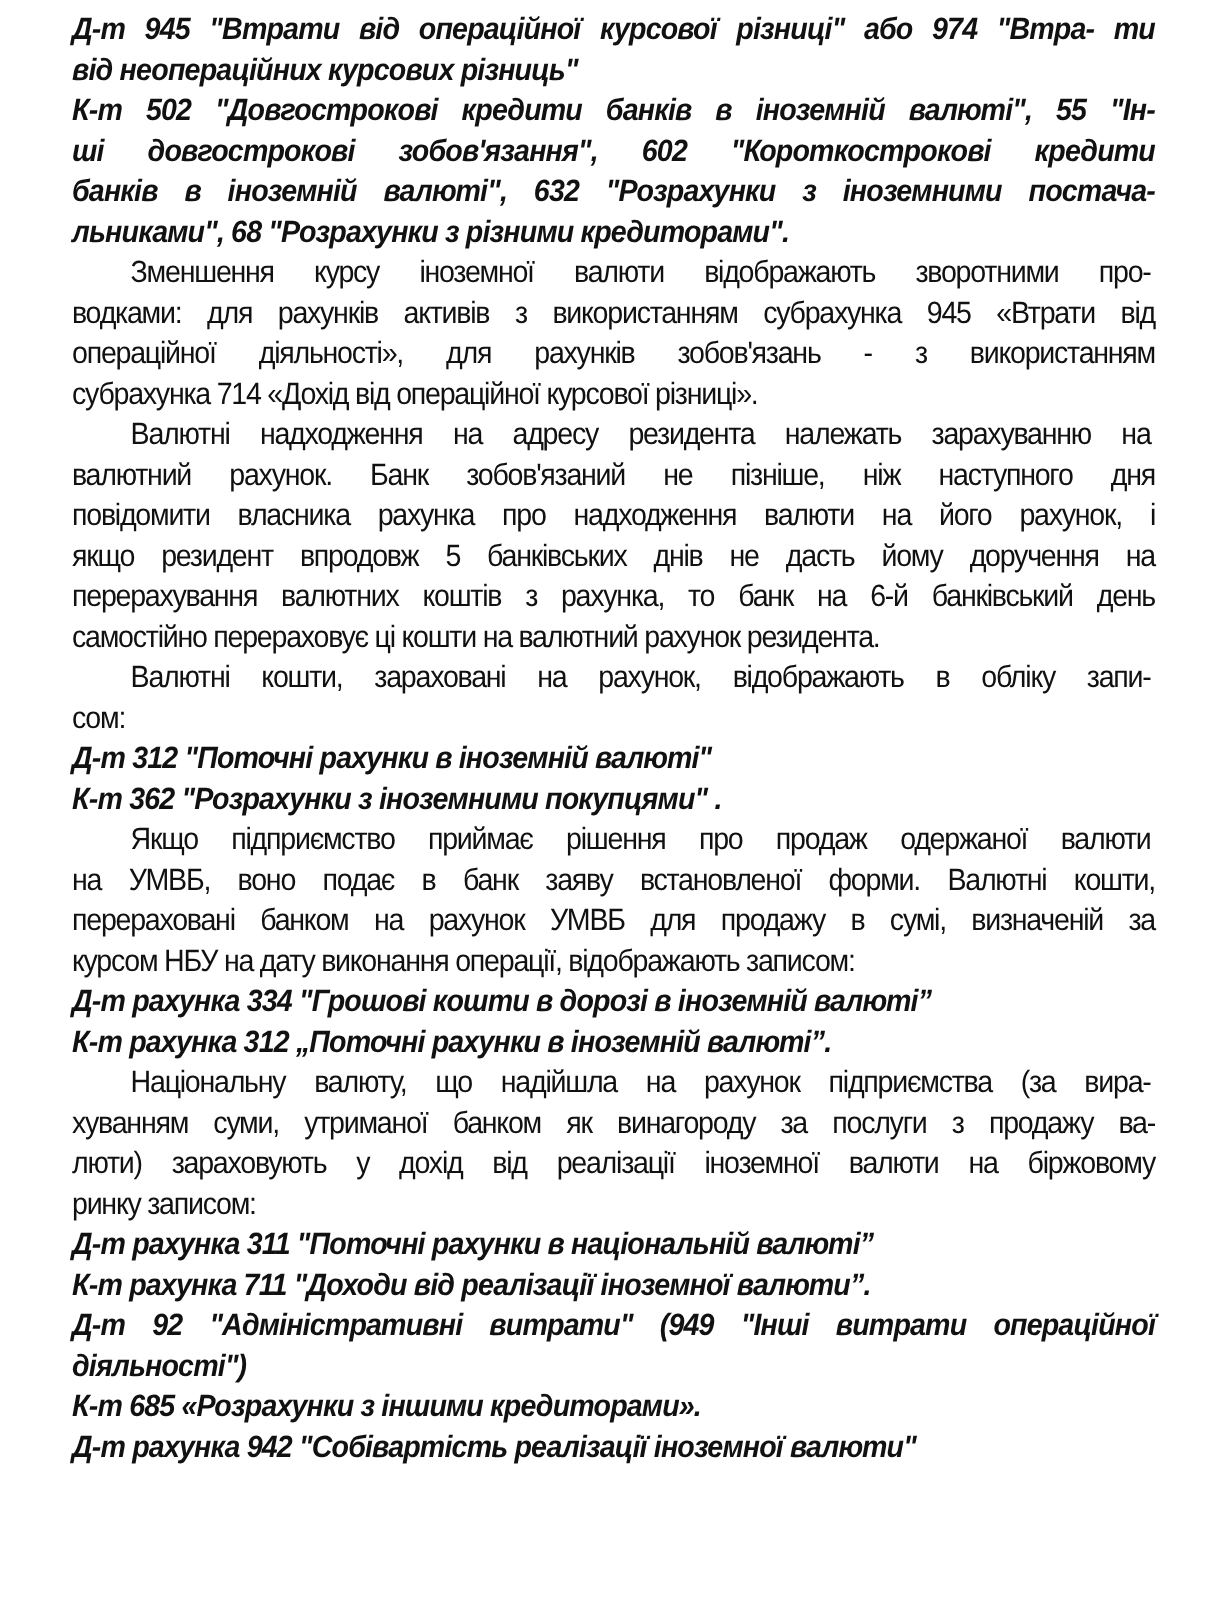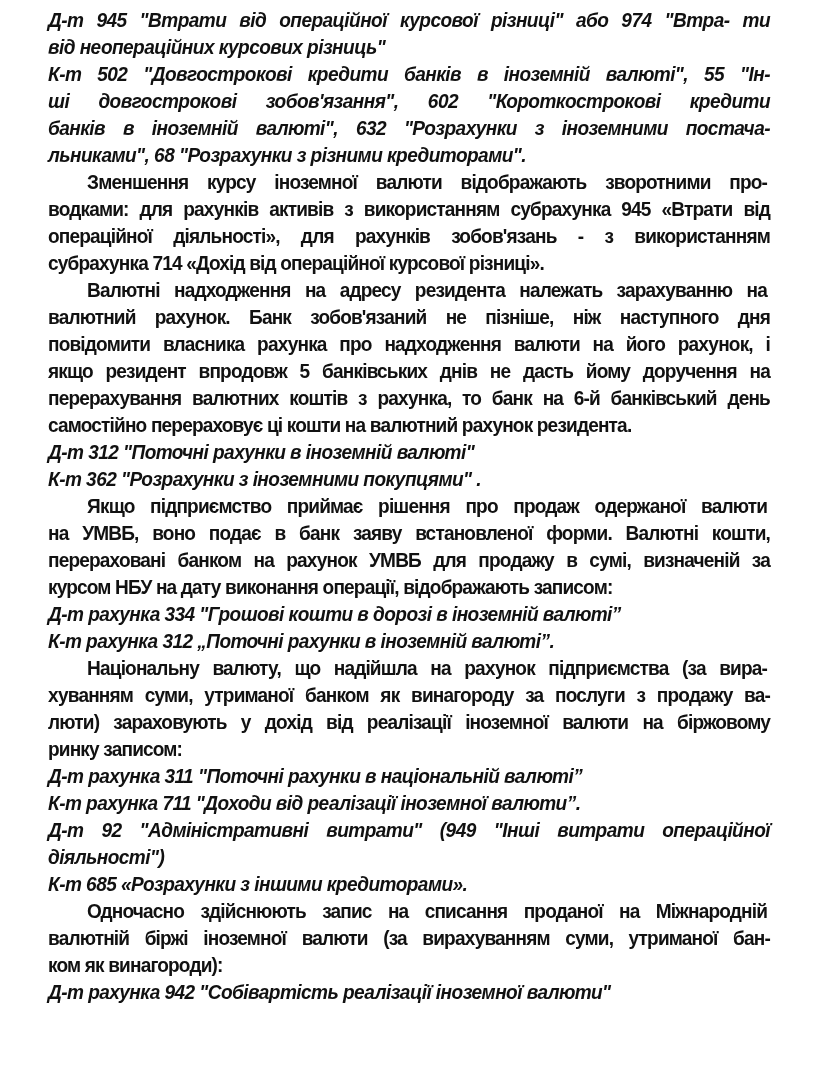--- a/index.html
+++ b/index.html
@@ -15,21 +15,21 @@
     color: #111111;
   }
   .line {
     display: block;
     white-space: nowrap;
     height: 27px;
     transform-origin: left center;
   }
   .just { text-align: justify; text-align-last: justify; white-space: normal; }
   .ent { font-weight: bold; font-style: italic; letter-spacing: -0.6px; }
-  .body { letter-spacing: -0.9px; font-weight: bold; }
+  .body { letter-spacing: -0.9px; }
   .indent { padding-left: 42px; }
   .sq { transform: scaleX(0.93); }
 </style>
 </head>
 <body>
 
 <div class="page" id="page">
     <div class="ent">
       <span class="line sq just" style="width: 776.344px; white-space: normal;">Д-т 945 "Втрати від операційної курсової різниці" або 974 "Втра- ти</span>
       <span class="line sq" style="width: 776.344px;"><span style="white-space: nowrap;">від неопераційних курсових різниць"</span></span>
@@ -47,20 +47,24 @@
       <span class="line sq" style="width: 776.344px;"><span style="white-space: nowrap;">субрахунка 714 «Дохід від операційної курсової різниці».</span></span>
     </div>
     <div class="body">
       <span class="line sq just indent" style="width: 731.183px; white-space: normal;">Валютні надходження на  адресу резидента належать зарахуванню на</span>
       <span class="line sq just" style="width: 776.344px; white-space: normal;">валютний рахунок. Банк зобов'язаний не пізніше, ніж наступного дня</span>
       <span class="line sq just" style="width: 776.344px; white-space: normal;">повідомити власника рахунка про надходження валюти на його рахунок, і</span>
       <span class="line sq just" style="width: 776.344px; white-space: normal;">якщо резидент впродовж 5 банківських днів не дасть йому доручення на</span>
       <span class="line sq just" style="width: 776.344px; white-space: normal;">перерахування валютних коштів з рахунка, то банк на 6-й банківський день</span>
       <span class="line sq" style="width: 776.344px;"><span style="white-space: nowrap;">самостійно перераховує ці кошти на валютний рахунок резидента.</span></span>
     </div>
+    <div class="body">
+      <span class="line sq just indent" style="width: 731.183px; white-space: normal;">Валютні кошти, зараховані на рахунок, відображають в обліку запи-</span>
+      <span class="line sq" style="width: 776.344px;"><span style="white-space: nowrap;">сом:</span></span>
+    </div>
     <div class="ent">
       <span class="line sq" style="width: 776.344px;"><span style="white-space: nowrap;">Д-т 312 "Поточні рахунки в іноземній валюті"</span></span>
       <span class="line sq" style="width: 776.344px;"><span style="white-space: nowrap;">К-т 362 "Розрахунки з іноземними покупцями" .</span></span>
     </div>
     <div class="body">
       <span class="line sq just indent" style="width: 731.183px; white-space: normal;">Якщо підприємство приймає рішення про продаж одержаної валюти</span>
       <span class="line sq just" style="width: 776.344px; white-space: normal;">на УМВБ, воно подає в банк заяву встановленої форми. Валютні кошти,</span>
       <span class="line sq just" style="width: 776.344px; white-space: normal;">перераховані банком на рахунок УМВБ для продажу в сумі, визначеній за</span>
       <span class="line sq" style="width: 776.344px;"><span style="white-space: nowrap;">курсом НБУ на дату виконання операції, відображають записом:</span></span>
     </div>
@@ -76,21 +80,16 @@
     </div>
     <div class="ent">
       <span class="line sq" style="width: 776.344px;"><span style="white-space: nowrap;">Д-т рахунка 311 "Поточні рахунки в національній валюті”</span></span>
       <span class="line sq" style="width: 776.344px;"><span style="white-space: nowrap;">К-т рахунка 711 "Доходи від реалізації іноземної валюти”.</span></span>
     </div>
     <div class="ent">
       <span class="line sq just" style="width: 776.344px; white-space: normal;">Д-т 92 "Адміністративні витрати" (949 "Інші витрати операційної</span>
       <span class="line sq" style="width: 776.344px;"><span style="white-space: nowrap;">діяльності")</span></span>
       <span class="line sq" style="width: 776.344px;"><span style="white-space: nowrap;">К-т 685 «Розрахунки з іншими кредиторами».</span></span>
     </div>
-    <div class="body">
-      <span class="line sq just indent" style="width: 731.183px; white-space: normal;">Одночасно здійснюють запис на списання проданої на Міжнародній</span>
-      <span class="line sq just" style="width: 776.344px; white-space: normal;">валютній біржі іноземної валюти (за вирахуванням суми, утриманої бан-</span>
-      <span class="line sq" style="width: 776.344px;"><span style="white-space: nowrap;">ком як винагороди):</span></span>
-    </div>
     <div class="ent">
       <span class="line sq" style="width: 776.344px;"><span style="white-space: nowrap;">Д-т рахунка 942 "Собівартість реалізації іноземної валюти"</span></span>
     </div>
   </div>
 
 </body></html>

